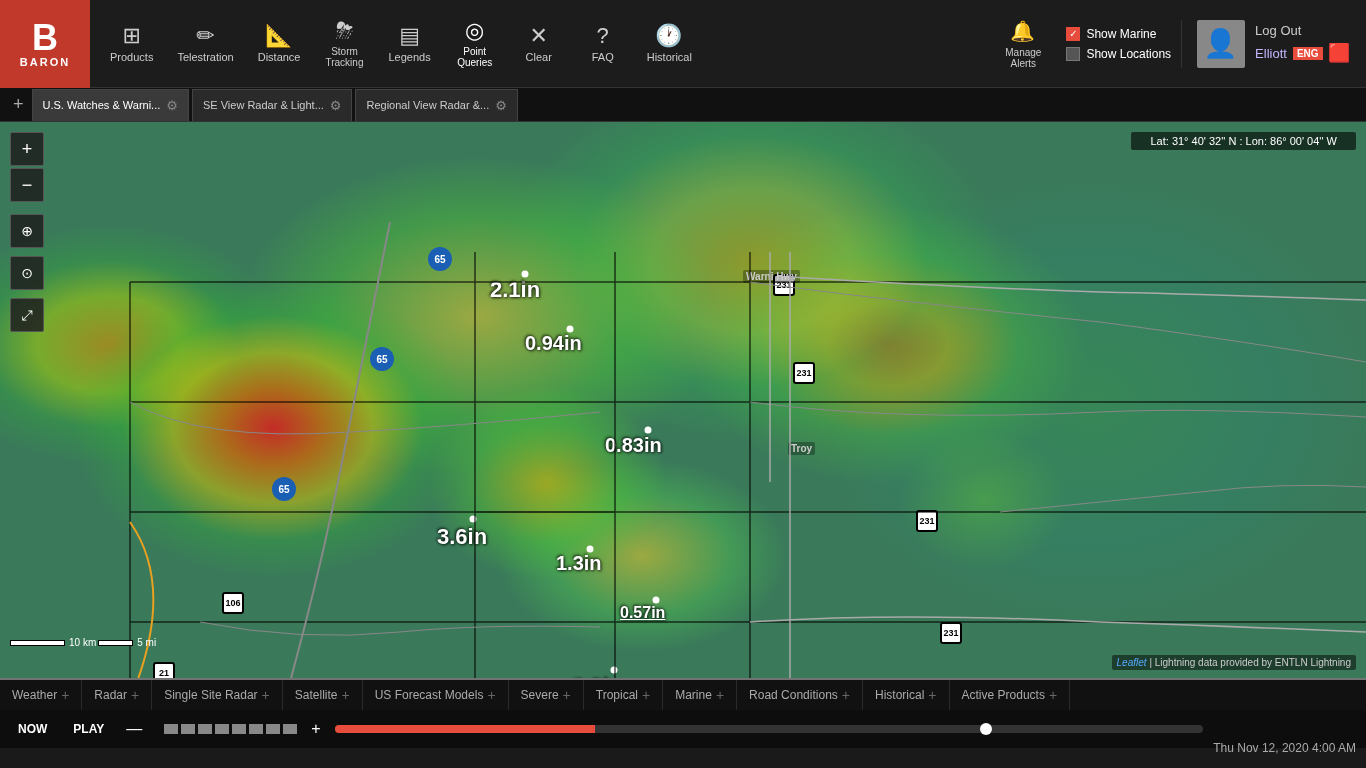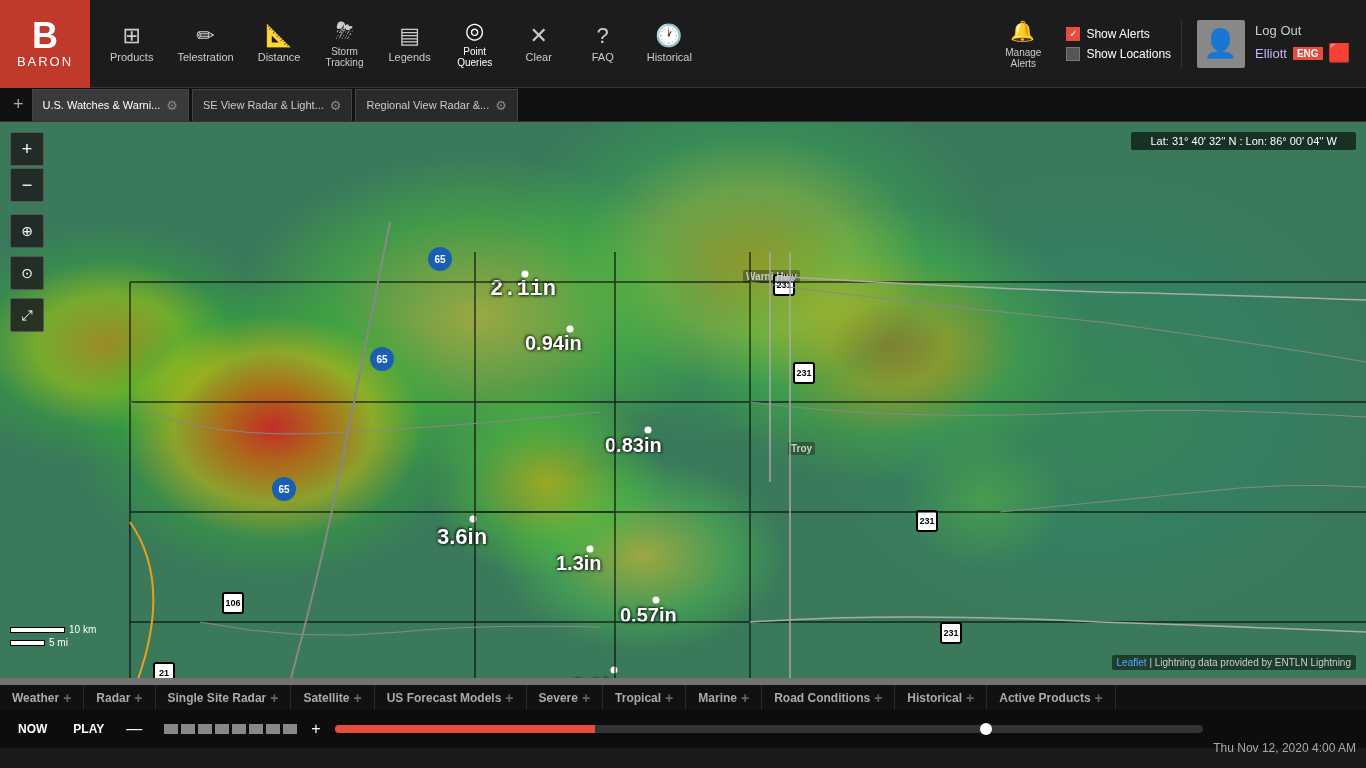--- a/index.html
+++ b/index.html
@@ -13,21 +13,21 @@
       border-bottom: 1px solid #333;
       position: relative; z-index: 100;
     }
     .logo-area {
       width: 90px; height: 88px;
       background: #c0392b;
       display: flex; flex-direction: column; align-items: center; justify-content: center;
       flex-shrink: 0;
     }
     .logo-b { font-size: 36px; font-weight: 900; color: #fff; line-height: 1; }
-    .logo-baron { font-size: 13px; font-weight: 400; color: #fff; letter-spacing: 2px; }
+    .logo-baron { font-size: 11px; font-weight: 700; color: #fff; letter-spacing: 2px; }
 
     .nav-items { display: flex; align-items: center; flex: 1; padding: 0 10px; gap: 4px; }
     .nav-item {
       display: flex; flex-direction: column; align-items: center; justify-content: center;
       padding: 6px 10px; cursor: pointer; color: #ccc; font-size: 11px;
       min-width: 60px; text-align: center; gap: 4px;
     }
     .nav-item.active { color: #fff; }
     .nav-icon { font-size: 22px; line-height: 1; }
     .nav-label { font-size: 11px; }
@@ -127,53 +127,53 @@
       position: absolute; top: 10px; right: 10px;
       background: rgba(0,0,0,0.6); color: #fff; font-size: 11px; padding: 3px 19px;
       border-radius: 2px; z-index: 10;
     }
 
     
     .scale-bar {
       position: absolute; bottom: 30px; left: 10px; z-index: 10;
       font-size: 10px; color: #fff;
     }
-    .scale-line { display: flex; flex-direction: column; gap: 2px; }
+    .scale-line { display: flex; flex-direction: row; gap: 2px; }
     .scale-item { display: flex; align-items: center; gap: 4px; }
     .scale-ruler { height: 6px; background: #fff; border: 1px solid #000; }
 
     
     .leaflet-attr {
       position: absolute; bottom: 8px; right: 10px;
       font-size: 10px; color: #ccc; background: rgba(0,0,0,0.5); padding: 2px 5px;
       border-radius: 2px; z-index: 10;
     }
-    .leaflet-attr a { color: #5af; text-decoration: none; }
+    .leaflet-attr a { color: #5af; text-decoration: none; font-style: italic; }
 
     
     .road-label {
       position: absolute; color: #ccc; font-size: 10px; font-weight: bold;
       background: rgba(0,0,0,0.3); padding: 1px 3px; border-radius: 2px;
       pointer-events: none;
     }
 
     
     .hw-shield {
       position: absolute; width: 22px; height: 22px; border-radius: 3px;
       display: flex; align-items: center; justify-content: center;
       font-size: 10px; font-weight: bold; pointer-events: none;
     }
     .hw-i { background: #1a5fb4; color: #fff; border-radius: 50%; width: 24px; height: 24px; }
     .hw-us { background: #fff; color: #000; border: 2px solid #000; }
 
     
     #bottomtabs {
       width: 100%; height: 32px; background: #111;
-      display: flex; align-items: center; border-top: 7px solid #737373;
-      overflow-x: auto; white-space: nowrap; font-weight: bold;
+      display: flex; align-items: center; border-top: 2px solid #737373;
+      overflow-x: auto; white-space: nowrap;
     }
     .btab {
       display: flex; align-items: center; gap: 4px; padding: 0 12px; height: 32px;
       font-size: 12px; color: #aaa; cursor: pointer; border-right: 1px solid #2a2a2a;
       flex-shrink: 0;
     }
     .btab-plus { color: #666; font-size: 14px; }
 
     
     #timeline {
@@ -255,21 +255,21 @@
   <div class="nav-right">
     <div class="manage-alerts-btn">
       <span class="manage-icon">🔔</span>
       <span style="font-size:10px;text-align:center;">Manage<br>Alerts</span>
     </div>
   </div>
 
   <div style="display:flex;flex-direction:column;gap:6px;padding:0 10px;">
     <div class="checkbox-row">
       <div class="checkbox-checked">✓</div>
-      <span>Show Alerts</span>
+      <span>Show Marine</span>
     </div>
     <div class="checkbox-row">
       <div class="checkbox-unchecked"></div>
       <span>Show Locations</span>
     </div>
   </div>
 
   <div class="user-area">
     <div class="avatar">👤</div>
     <div class="user-info">
@@ -359,36 +359,36 @@
   <div class="hw-shield hw-us" style="left:940px;top:500px;font-size:9px;">231</div>
   <div class="hw-shield hw-us" style="left:222px;top:470px;font-size:9px;">106</div>
 
   <div class="hw-shield hw-us" style="left:153px;top:540px;font-size:9px;">21</div>
 
   <div class="road-label" style="left:788px;top:320px;">Troy</div>
 
   <div class="road-label" style="left:743px;top:148px;">Warni Hwy</div>
 
   <div class="precip-dot" style="left:525px;top:152px;"></div>
-  <div class="precip-label" style="left:490px;top:155px;font-size:22px;font-family:Liberation Mono, monospace;">2.1in</div>
+  <div class="precip-label" style="left:490px;top:155px;font-size:22px;">2.1in</div>
 
   <div class="precip-dot" style="left:570px;top:207px;"></div>
   <div class="precip-label" style="left:525px;top:210px;font-size:20px;">0.94in</div>
 
   <div class="precip-dot" style="left:648px;top:308px;"></div>
   <div class="precip-label" style="left:605px;top:312px;font-size:20px;">0.83in</div>
 
   <div class="precip-dot" style="left:473px;top:397px;"></div>
   <div class="precip-label" style="left:437px;top:402px;font-size:22px;">3.6in</div>
 
   <div class="precip-dot" style="left:590px;top:427px;"></div>
   <div class="precip-label" style="left:556px;top:430px;font-size:20px;">1.3in</div>
 
   <div class="precip-dot" style="left:656px;top:478px;"></div>
-  <div class="precip-label" style="left:620px;top:482px;font-size:20px;">0.57in</div>
+  <div class="precip-label" style="left:620px;top:482px;font-size:16px;text-decoration:underline;">0.57in</div>
 
   <div class="precip-dot" style="left:614px;top:548px;"></div>
   <div class="precip-label" style="left:573px;top:552px;font-size:22px;">2.3in</div>
 
   <div class="scale-bar">
     <div class="scale-line">
       <div class="scale-item">
         <div class="scale-ruler" style="width:55px;"></div>
         <span>10 km</span>
       </div>

